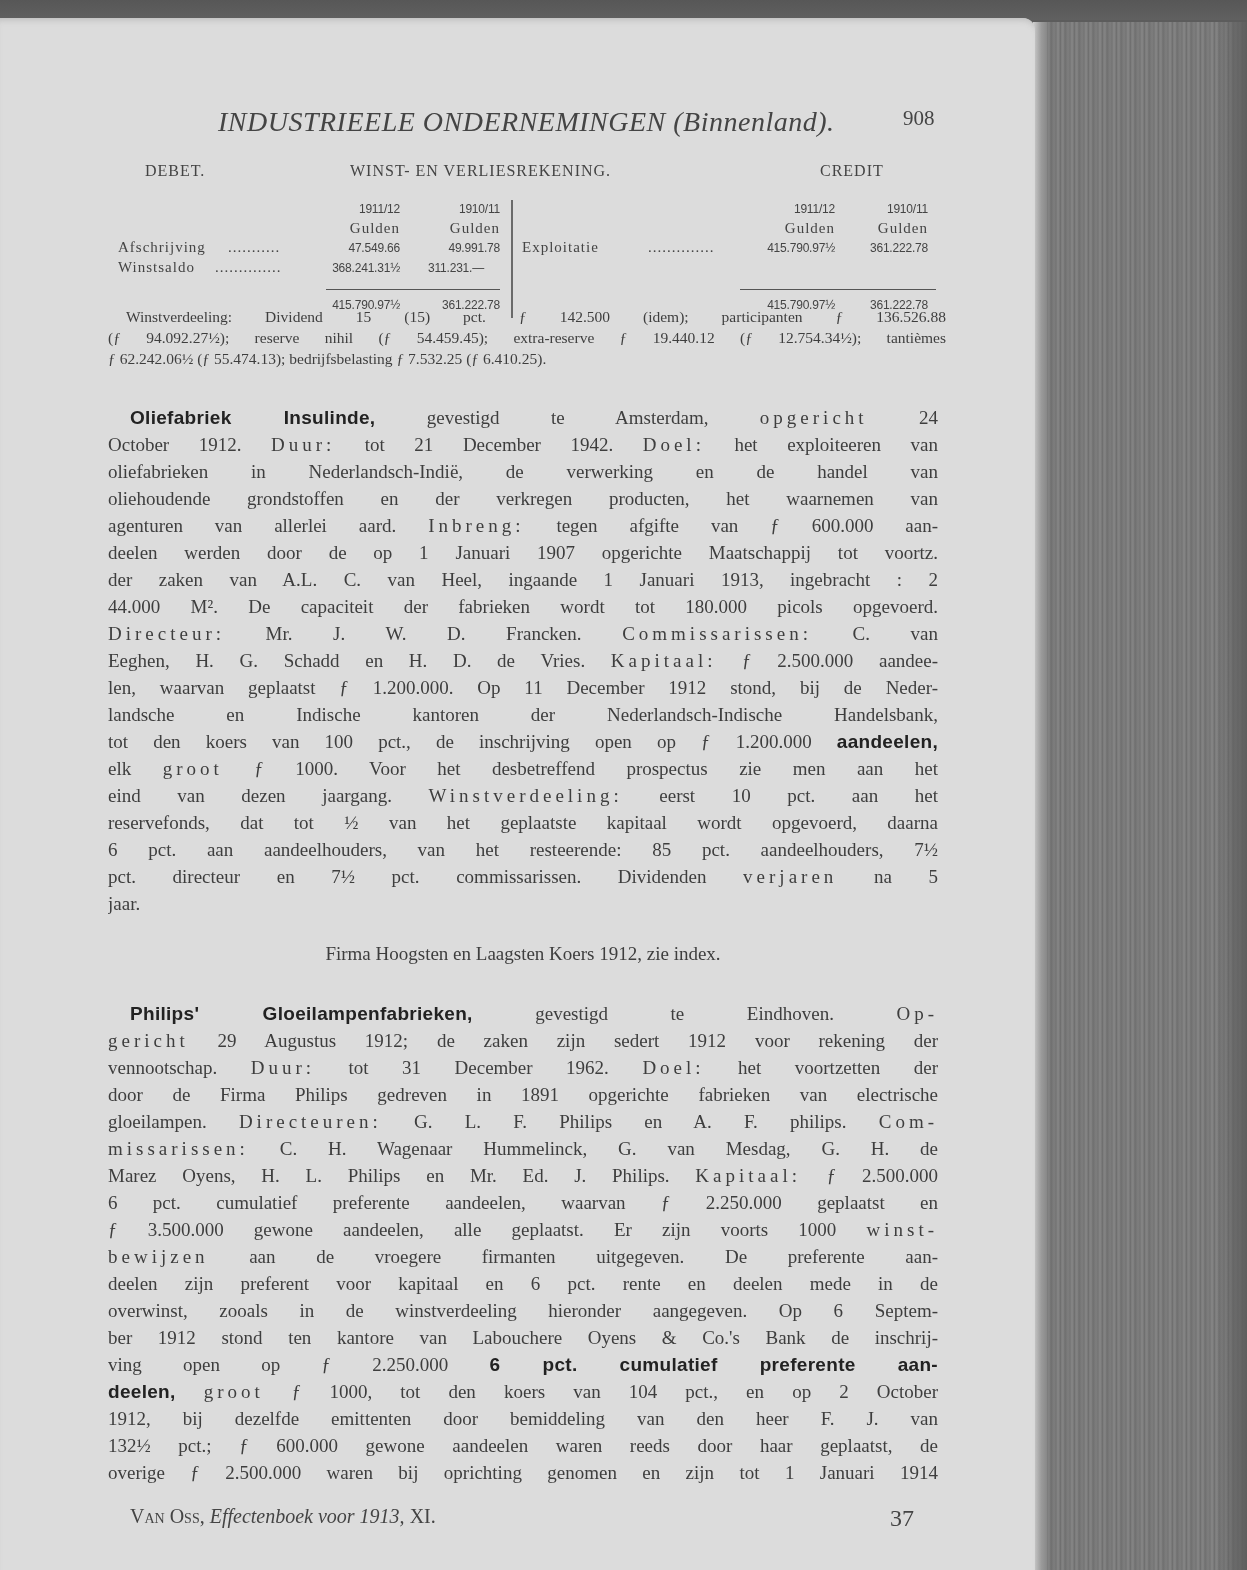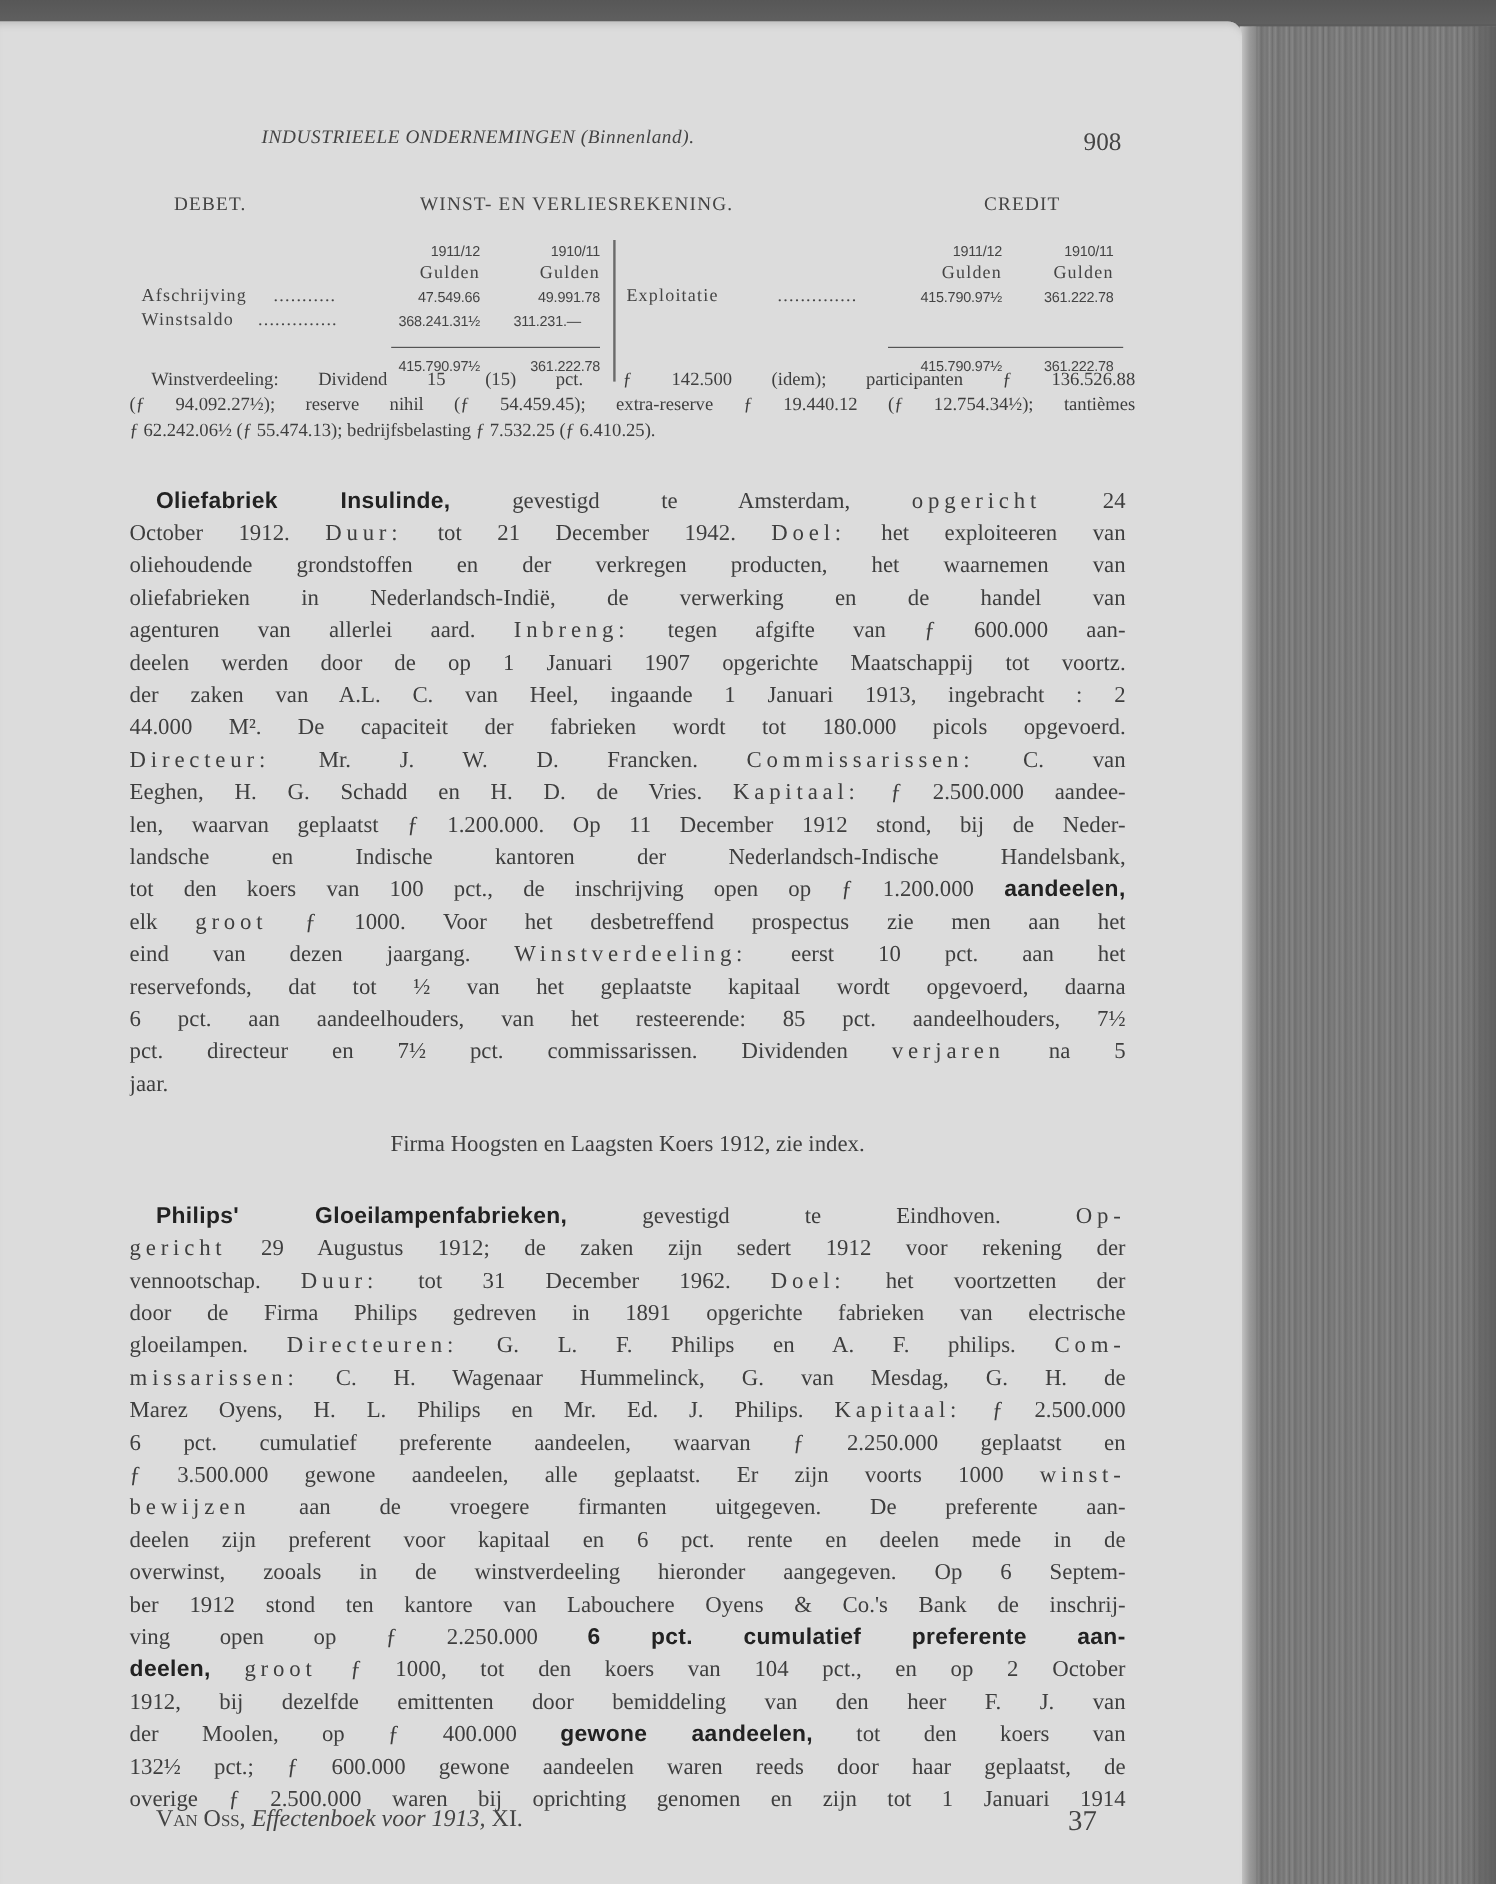--- a/index.html
+++ b/index.html
@@ -29,21 +29,21 @@
       content: ""; position: absolute; left: 0; top: 0; width: 14px; height: 100%;
       background: linear-gradient(90deg, #cfcfcf, #9a9a9a 60%, #888);
     }
     .page-edges::after {
       content: ""; position: absolute; right: 0; top: 0; width: 30px; height: 100%;
       background: linear-gradient(90deg, rgba(0,0,0,0), #5e5e5e);
     }
 
     .running-head {
       position: absolute; left: 218px; top: 106px; width: 720px;
-      font-style: italic; font-size: 16px; letter-spacing: 0.5px; color: #444;
+      font-style: italic; font-size: 28px; letter-spacing: 0.5px; color: #444;
     }
     .page-number {
       position: absolute; left: 903px; top: 106px; font-size: 21px; color: #444;
     }
     .acct-head { position: absolute; top: 162px; font-size: 16px; letter-spacing: 1px; color: #444; }
 
     .acct { position: absolute; font-size: 15px; color: #444; }
     .acct .num { font-family: "Liberation Sans Narrow", "Liberation Sans", sans-serif; font-size: 12px; letter-spacing: -0.2px; text-align: right; }
     .acct .lbl { letter-spacing: 1px; }
     .vline { position: absolute; left: 511px; top: 200px; width: 2px; height: 118px; background: #6a6a6a; }
@@ -122,22 +122,22 @@
 
 <div class="par small" style="top:306px">
   <span class="line" style="padding-left:18px">Winstverdeeling: Dividend 15 (15) pct. ƒ 142.500 (idem); participanten ƒ 136.526.88</span>
   <span class="line">(ƒ 94.092.27½); reserve nihil (ƒ 54.459.45); extra-reserve ƒ 19.440.12 (ƒ 12.754.34½); tantièmes</span>
   <span class="line last">ƒ 62.242.06½ (ƒ 55.474.13); bedrijfsbelasting ƒ 7.532.25 (ƒ 6.410.25).</span>
 </div>
 
 <div class="par" id="entry0" style="top:404px">
     <span class="line" style="padding-left: 22px;"><span class="bold-sans">Oliefabriek Insulinde,</span><span> gevestigd te Amsterdam, </span><span class="spaced">opgericht</span><span> 24</span></span>
     <span class="line"><span>October 1912. </span><span class="spaced">Duur:</span><span> tot 21 December 1942. </span><span class="spaced">Doel:</span><span> het exploiteeren van</span></span>
+    <span class="line"><span>oliefabrieken in Nederlandsch-Indië, de verwerking en de handel van</span></span>
     <span class="line"><span>oliehoudende grondstoffen en der verkregen producten, het waarnemen van</span></span>
-    <span class="line"><span>oliefabrieken in Nederlandsch-Indië, de verwerking en de handel van</span></span>
     <span class="line"><span>agenturen van allerlei aard. </span><span class="spaced">Inbreng:</span><span> tegen afgifte van ƒ 600.000 aan-</span></span>
     <span class="line"><span>deelen werden door de op 1 Januari 1907 opgerichte Maatschappij tot voortz.</span></span>
     <span class="line"><span>der zaken van A.L. C. van Heel, ingaande 1 Januari 1913, ingebracht : 2</span></span>
     <span class="line"><span>44.000 M². De capaciteit der fabrieken wordt tot 180.000 picols opgevoerd.</span></span>
     <span class="line"><span class="spaced">Directeur:</span><span> Mr. J. W. D. Francken. </span><span class="spaced">Commissarissen:</span><span> C. van</span></span>
     <span class="line"><span>Eeghen, H. G. Schadd en H. D. de Vries. </span><span class="spaced">Kapitaal:</span><span> ƒ 2.500.000 aandee-</span></span>
     <span class="line"><span>len, waarvan geplaatst ƒ 1.200.000. Op 11 December 1912 stond, bij de Neder-</span></span>
     <span class="line"><span>landsche en Indische kantoren der Nederlandsch-Indische Handelsbank,</span></span>
     <span class="line"><span>tot den koers van 100 pct., de inschrijving open op ƒ 1.200.000 </span><span class="bold-sans">aandeelen,</span></span>
     <span class="line"><span>elk </span><span class="spaced">groot</span><span> ƒ 1000. Voor het desbetreffend prospectus zie men aan het</span></span>
@@ -159,21 +159,20 @@
     <span class="line"><span>Marez Oyens, H. L. Philips en Mr. Ed. J. Philips. </span><span class="spaced">Kapitaal:</span><span> ƒ 2.500.000</span></span>
     <span class="line"><span>6 pct. cumulatief preferente aandeelen, waarvan ƒ 2.250.000 geplaatst en</span></span>
     <span class="line"><span>ƒ 3.500.000 gewone aandeelen, alle geplaatst. Er zijn voorts 1000 </span><span class="spaced">winst-</span></span>
     <span class="line"><span class="spaced">bewijzen</span><span> aan de vroegere firmanten uitgegeven. De preferente aan-</span></span>
     <span class="line"><span>deelen zijn preferent voor kapitaal en 6 pct. rente en deelen mede in de</span></span>
     <span class="line"><span>overwinst, zooals in de winstverdeeling hieronder aangegeven. Op 6 Septem-</span></span>
     <span class="line"><span>ber 1912 stond ten kantore van Labouchere Oyens &amp; Co.'s Bank de inschrij-</span></span>
     <span class="line"><span>ving open op ƒ 2.250.000 </span><span class="bold-sans">6 pct. cumulatief preferente aan-</span></span>
     <span class="line"><span class="bold-sans">deelen,</span><span> </span><span class="spaced">groot</span><span> ƒ 1000, tot den koers van 104 pct., en op 2 October</span></span>
     <span class="line"><span>1912, bij dezelfde emittenten door bemiddeling van den heer F. J. van</span></span>
-    <span class="line"><span>der Moolen, op ƒ 400.000 </span><span class="bold-sans">gewone aandeelen,</span><span> tot den koers van</span></span>
     <span class="line"><span>132½ pct.; ƒ 600.000 gewone aandeelen waren reeds door haar geplaatst, de</span></span>
     <span class="line"><span>overige ƒ 2.500.000 waren bij oprichting genomen en zijn tot 1 Januari 1914</span></span>
   </div>
 
 <div class="footer">
   <span class="sc">Van Oss,</span>
   <span class="it">Effectenboek voor 1913,</span>
   <span>XI.</span>
 </div>
 <div class="footer-page">37</div>

